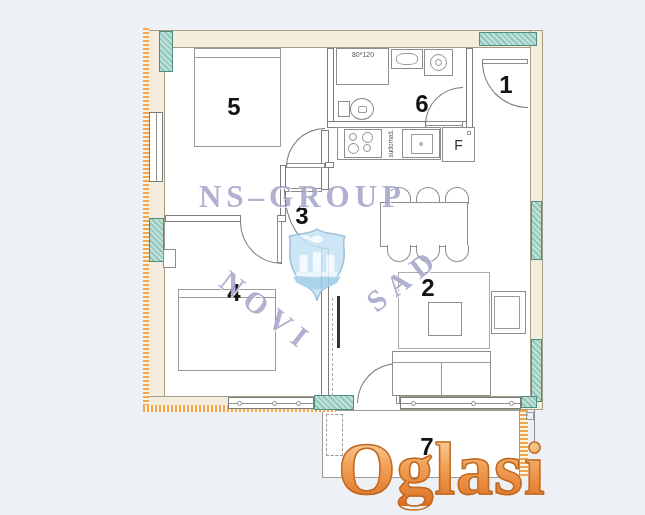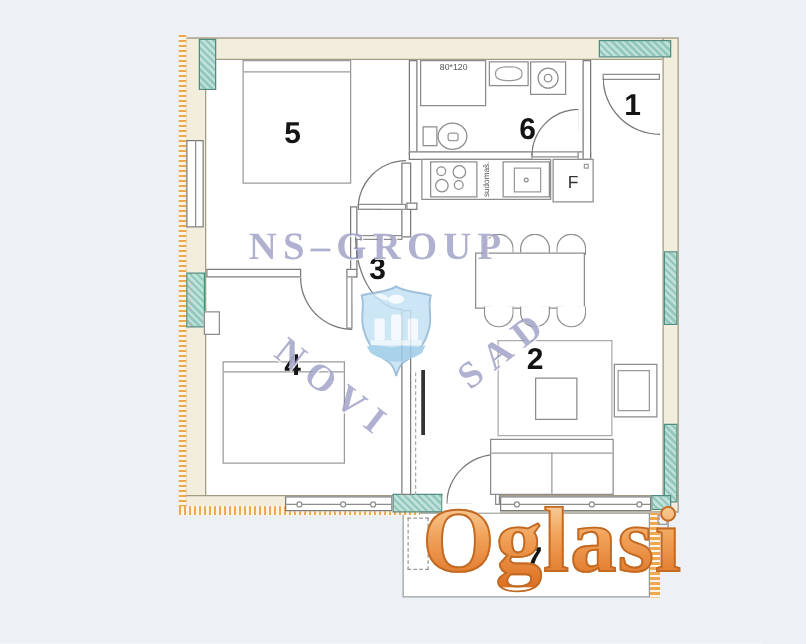--- a/index.html
+++ b/index.html
@@ -190,17 +190,17 @@
     <rect x="23" y="28" width="8" height="17" rx="2" fill="#f2f9fe"></rect>
     <rect x="36" y="25" width="8" height="20" rx="2" fill="#f2f9fe"></rect>
     <rect x="49" y="28" width="8" height="17" rx="2" fill="#f2f9fe"></rect>
     <rect x="20" y="45" width="40" height="4" fill="#e8f4fc"></rect>
     <path d="M17 50 C25 47 33 52 40 50 C47 48 55 52 63 49 L60 55 C52 60 46 61 40 62 C34 61 28 60 20 55 Z" fill="#9ccbe8"></path>
   </svg>
 
   <div class="abs wmtext" style="left:234px;top:264px;font-size:30px;letter-spacing:8px;transform:rotate(38deg);transform-origin:left top">NOVI</div>
   <div class="abs wmtext" style="left:360px;top:292px;font-size:30px;letter-spacing:8px;transform:rotate(-38deg);transform-origin:left top">SAD</div>
 
-  <div class="abs oglasi-wrap" style="left:338px;top:396px">
+  <div class="abs oglasi-wrap" style="left:338px;top:432px">
     <span class="oglasi-main">Oglasi</span>
   </div>
 
 </div>
 
 </body></html>

